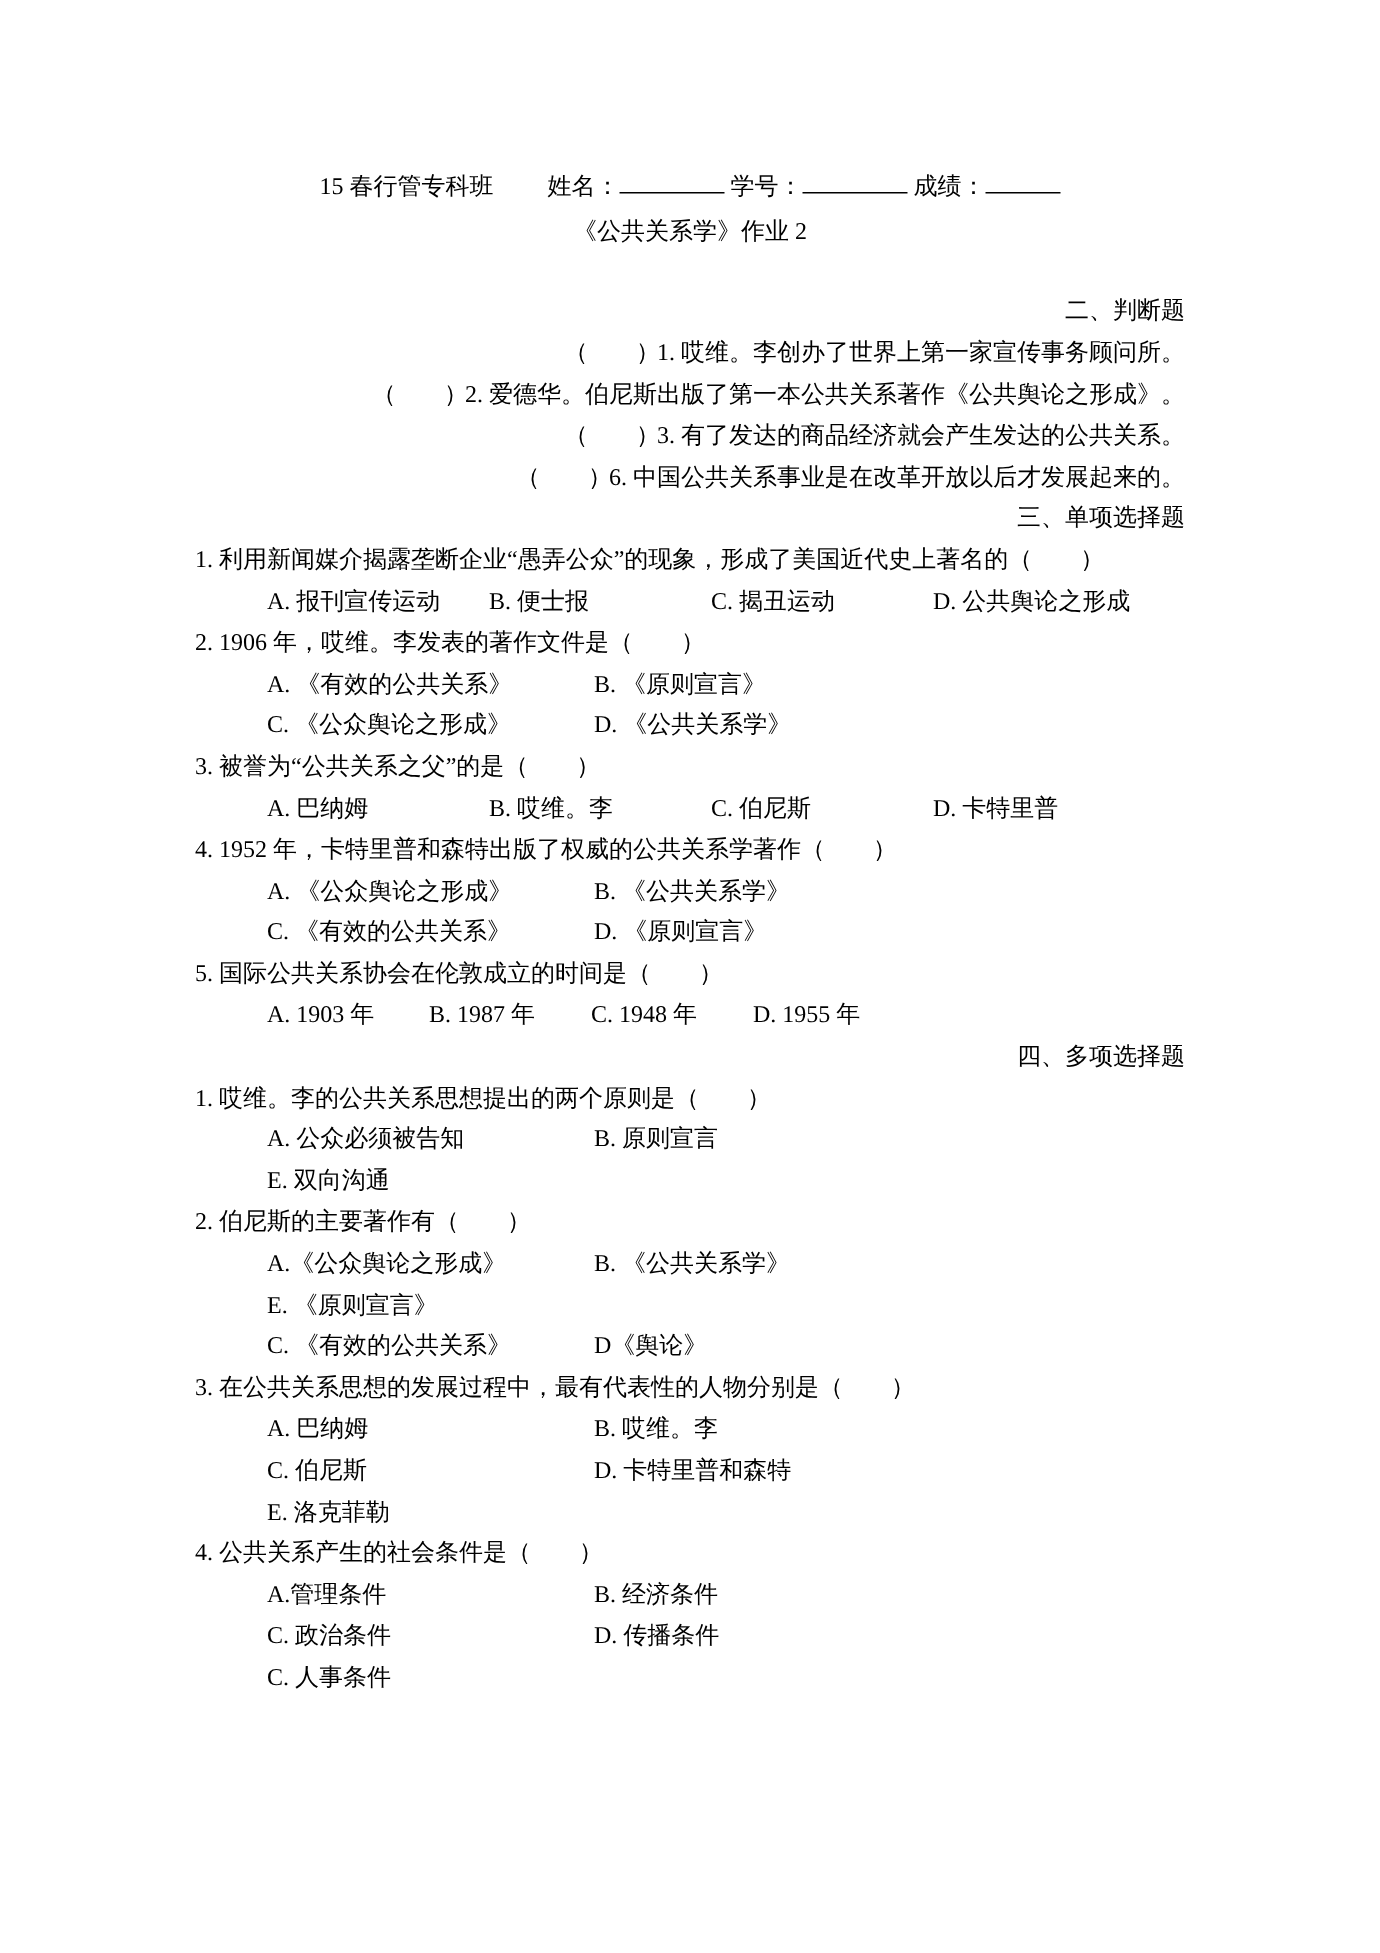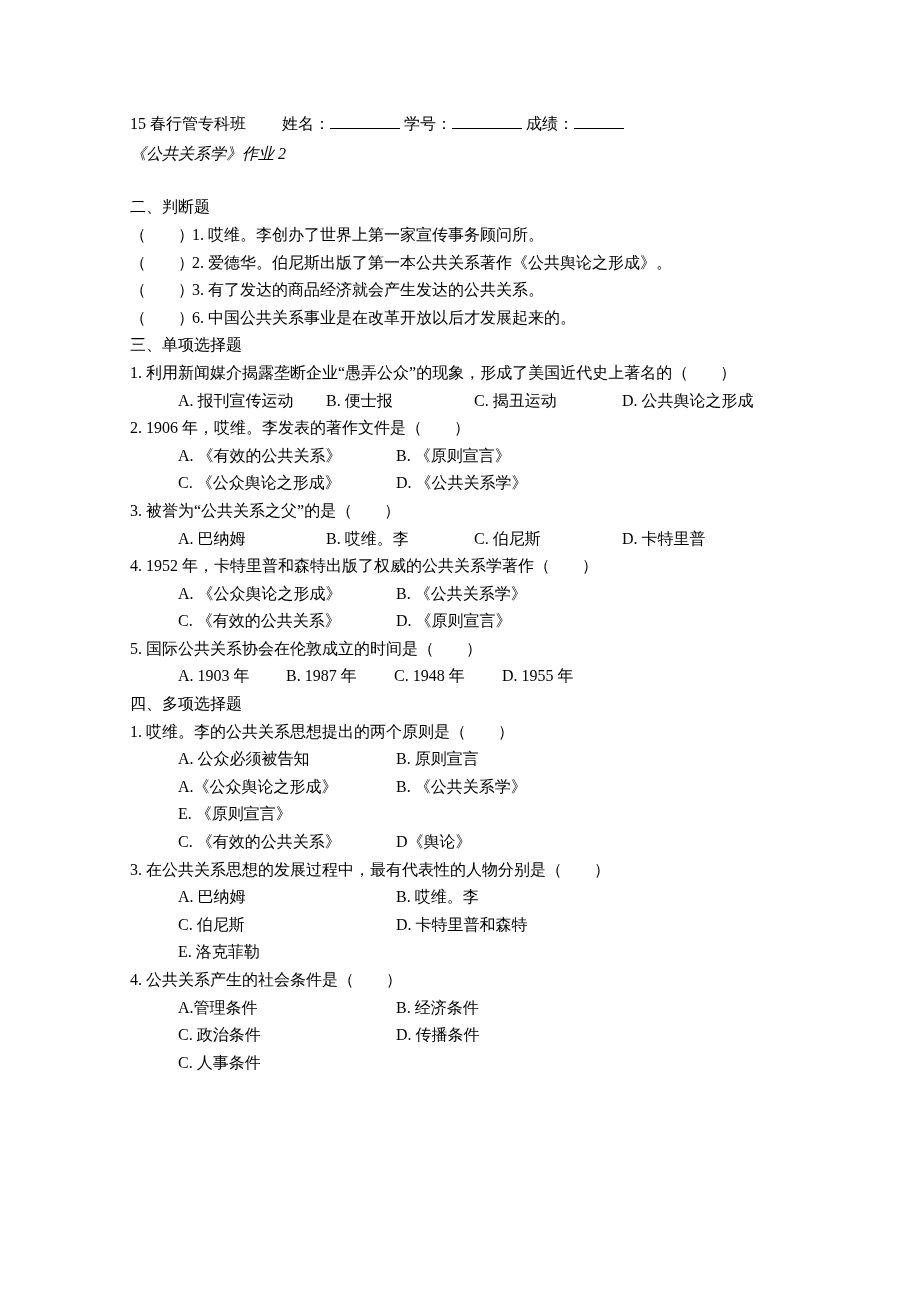--- a/index.html
+++ b/index.html
@@ -6,45 +6,47 @@
     body {
       background: #ffffff;
       font-family: "SimSun", "宋体", serif;
       font-size: 16px;
       line-height: 1.6;
       color: #000;
       padding: 110px 130px 80px 130px;
       width: 920px;
     }
     .header-line {
-      text-align: left;
+      text-align: center;
       margin-bottom: 4px;
     }
     .header-line .class-label {
       display: inline-block;
       margin-right: 32px;
     }
     .header-title {
+      text-align: center;
       margin-bottom: 28px;
-      font-style: italic;
     }
     .blank {
       display: inline-block;
       border-bottom: 1px solid #000;
       min-width: 70px;
       height: 1.2em;
       vertical-align: baseline;
     }
     .blank.short { min-width: 50px; }
     .section-title {
       margin-top: 2px;
       margin-bottom: 2px;
+      text-align: right;
     }
     .tf-line {
       margin-bottom: 2px;
+      text-align: right;
     }
     .tf-paren {
       display: inline-block;
       width: 62px;
     }
     .q-stem {
       margin-bottom: 2px;
     }
     .opts {
       margin-left: 48px;
@@ -95,20 +97,22 @@
     <div class="opts two-col"><span class="opt">A. 《公众舆论之形成》</span><span class="opt">B. 《公共关系学》</span></div>
     <div class="opts two-col"><span class="opt">C. 《有效的公共关系》</span><span class="opt">D. 《原则宣言》</span></div>
     <div class="q-stem">5. 国际公共关系协会在伦敦成立的时间是（　　）</div>
     <div class="opts four-col tight"><span class="opt">A. 1903 年</span><span class="opt">B. 1987 年</span><span class="opt">C. 1948 年</span><span class="opt">D. 1955 年</span></div>
   </div>
 
 <div class="section-title">四、多项选择题</div>
 <div id="mc-container">
     <div class="q-stem">1. 哎维。李的公共关系思想提出的两个原则是（　　）</div>
     <div class="opts two-col"><span class="opt">A. 公众必须被告知</span><span class="opt">B. 原则宣言</span></div>
+    <div class="opts two-col"><span class="opt">E. 双向沟通</span></div>
+    <div class="q-stem">2. 伯尼斯的主要著作有（　　）</div>
     <div class="opts two-col"><span class="opt">A.《公众舆论之形成》</span><span class="opt">B. 《公共关系学》</span></div>
     <div class="opts two-col"><span class="opt">E. 《原则宣言》</span></div>
     <div class="opts two-col"><span class="opt">C. 《有效的公共关系》</span><span class="opt">D《舆论》</span></div>
     <div class="q-stem">3. 在公共关系思想的发展过程中，最有代表性的人物分别是（　　）</div>
     <div class="opts two-col"><span class="opt">A. 巴纳姆</span><span class="opt">B. 哎维。李</span></div>
     <div class="opts two-col"><span class="opt">C. 伯尼斯</span><span class="opt">D. 卡特里普和森特</span></div>
     <div class="opts two-col"><span class="opt">E. 洛克菲勒</span></div>
     <div class="q-stem">4. 公共关系产生的社会条件是（　　）</div>
     <div class="opts two-col"><span class="opt">A.管理条件</span><span class="opt">B. 经济条件</span></div>
     <div class="opts two-col"><span class="opt">C. 政治条件</span><span class="opt">D. 传播条件</span></div>

